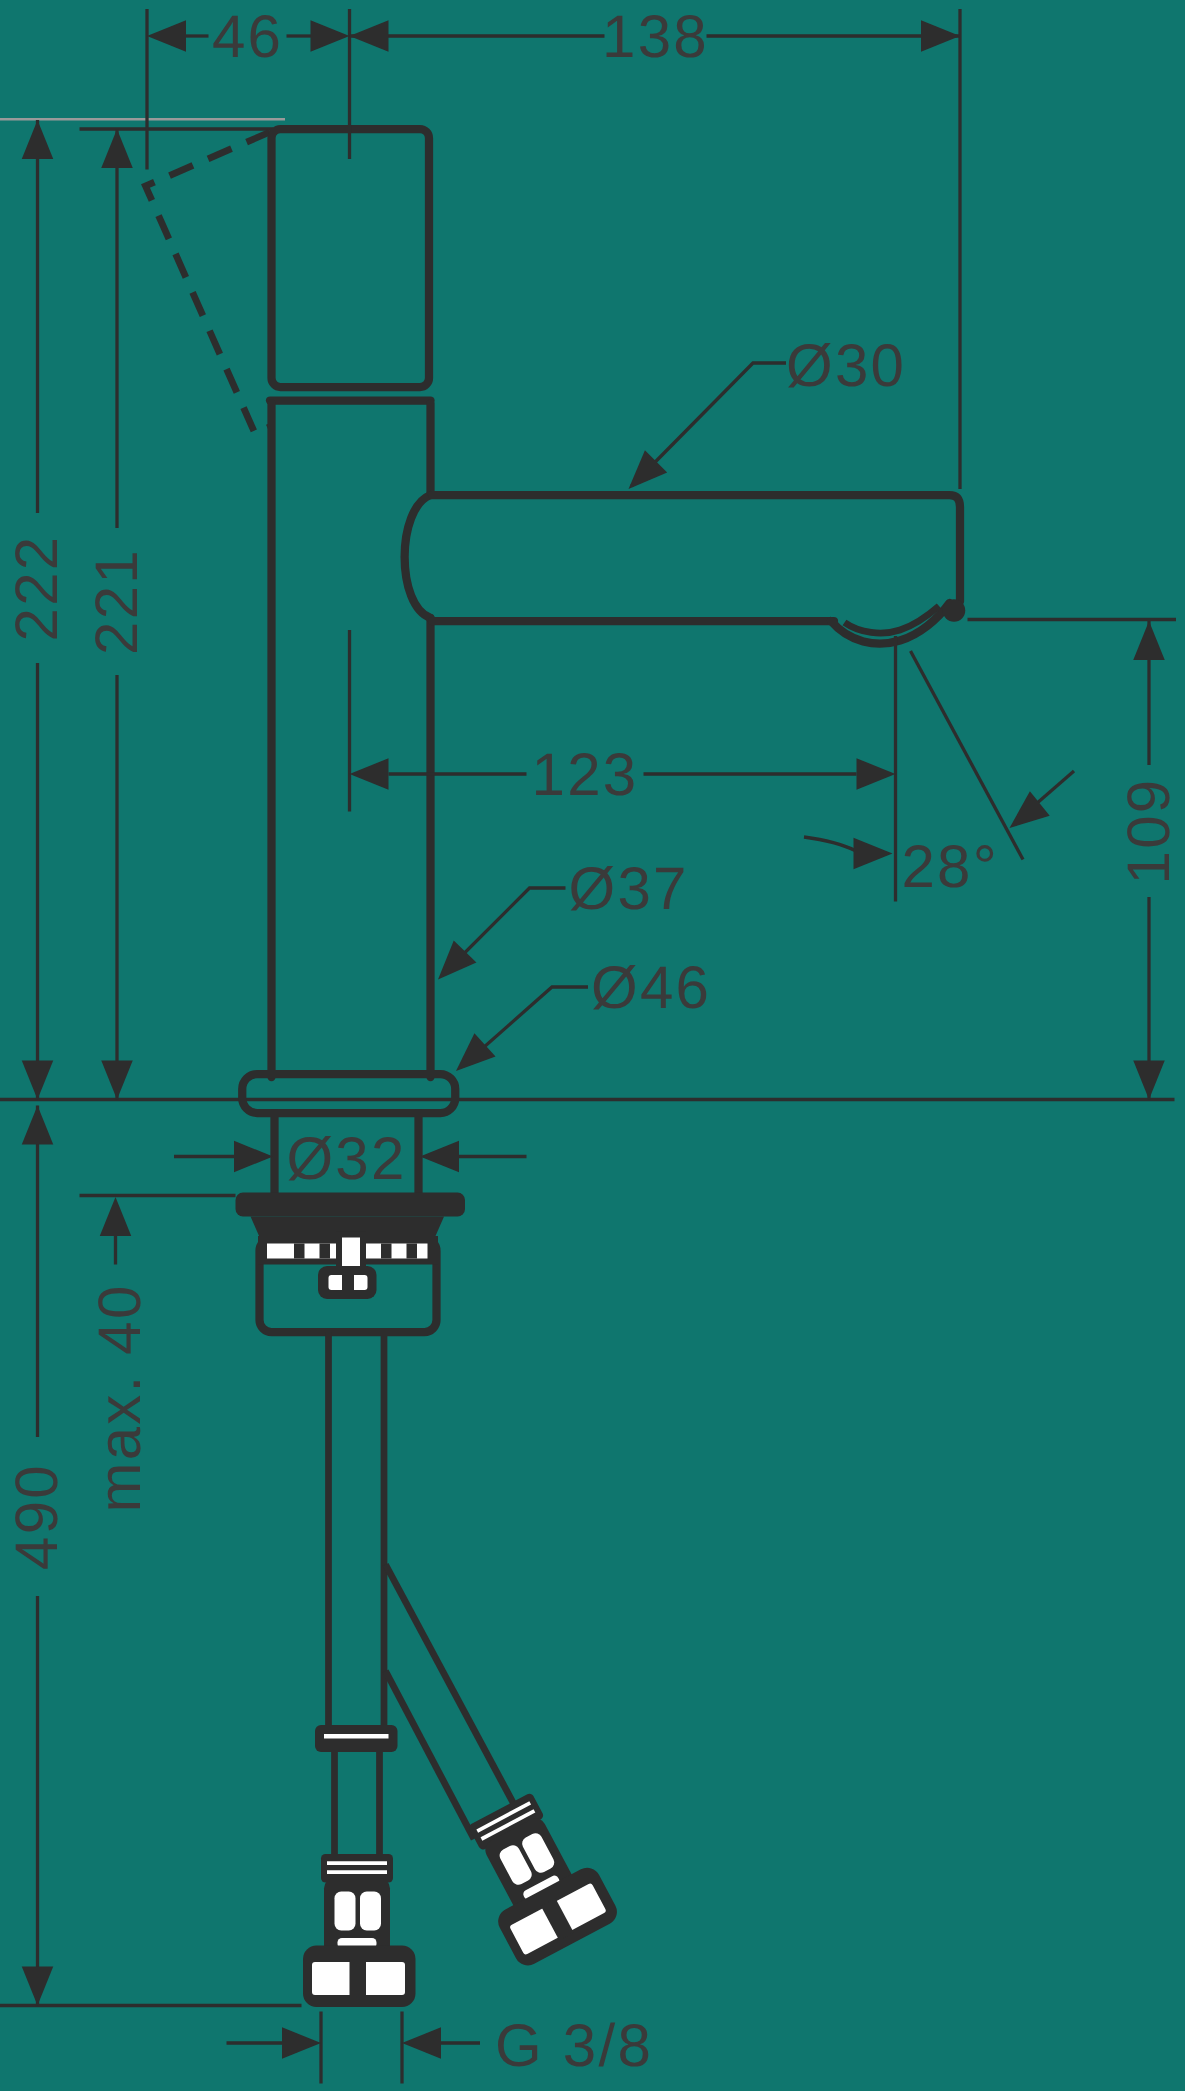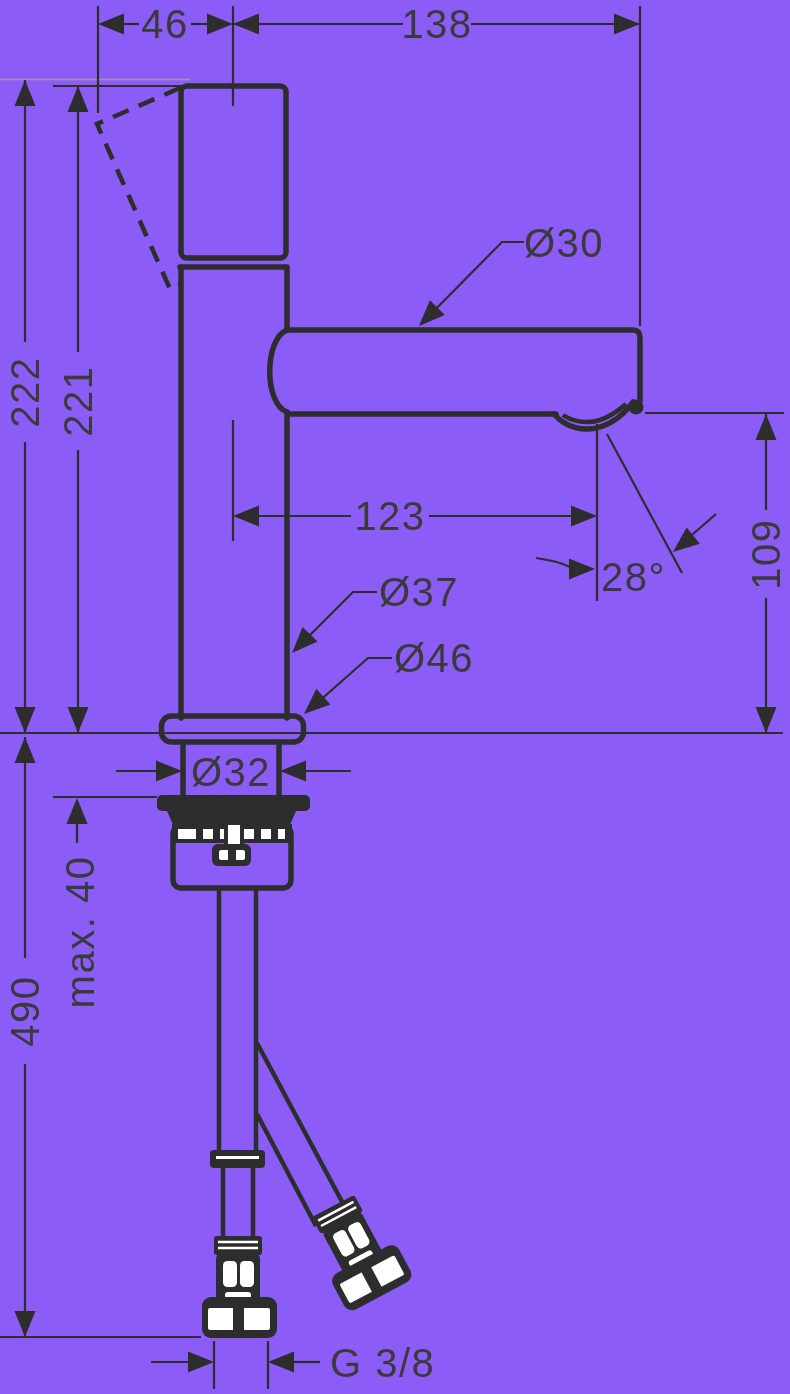--- a/index.html
+++ b/index.html
@@ -1,19 +1,19 @@
 <!DOCTYPE html>
 <html><head>
 <meta charset="utf-8">
 <style>
   html,body{margin:0;padding:0;background:#ffffff;}
   .canvas{
     position:relative;
     width:790px;height:1394px;
-    background:#8b5cf6;
+    background:#0f766e;
     font-family:"Liberation Sans", sans-serif;
     overflow:hidden;
   }
   svg text{
     font-family:"Liberation Sans", sans-serif;
     font-size:40px;
     font-weight:400;
     letter-spacing:1.5px;
     fill:#3a3a3a;
   }

